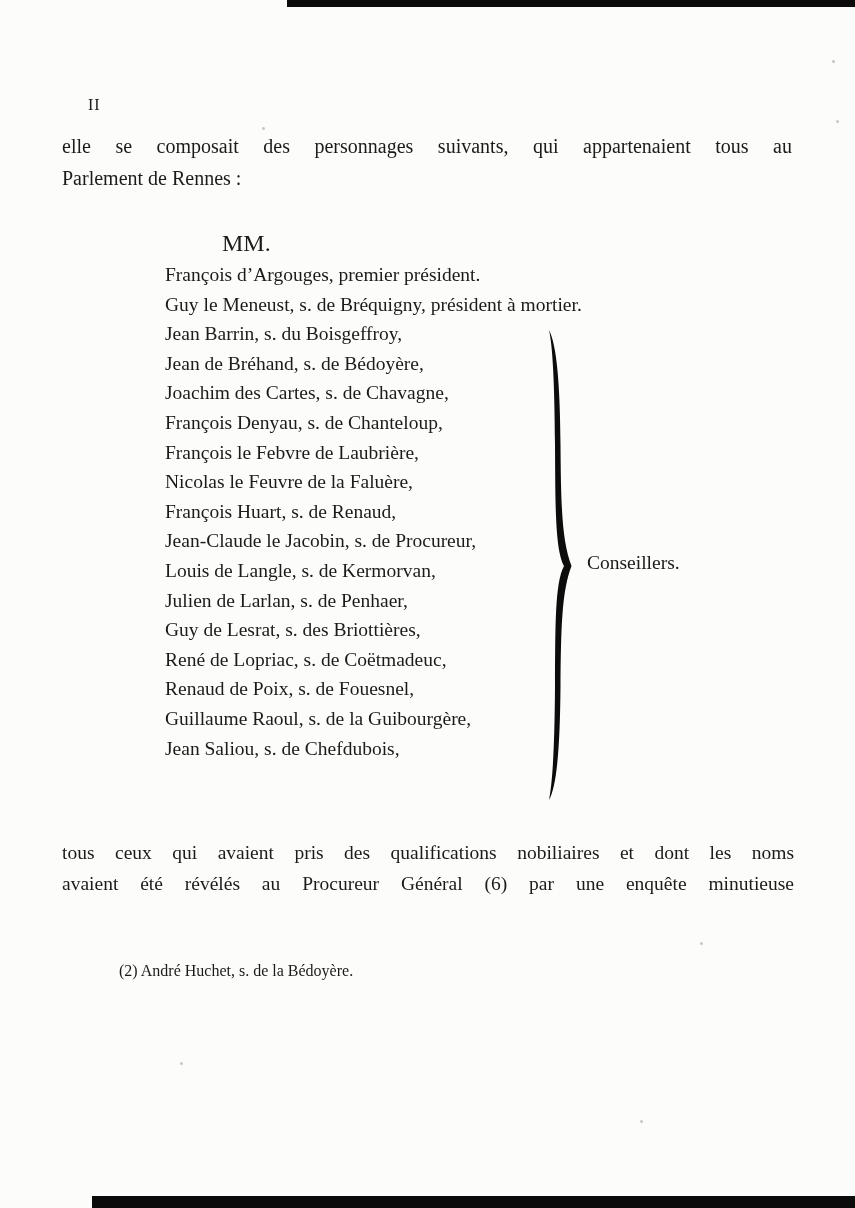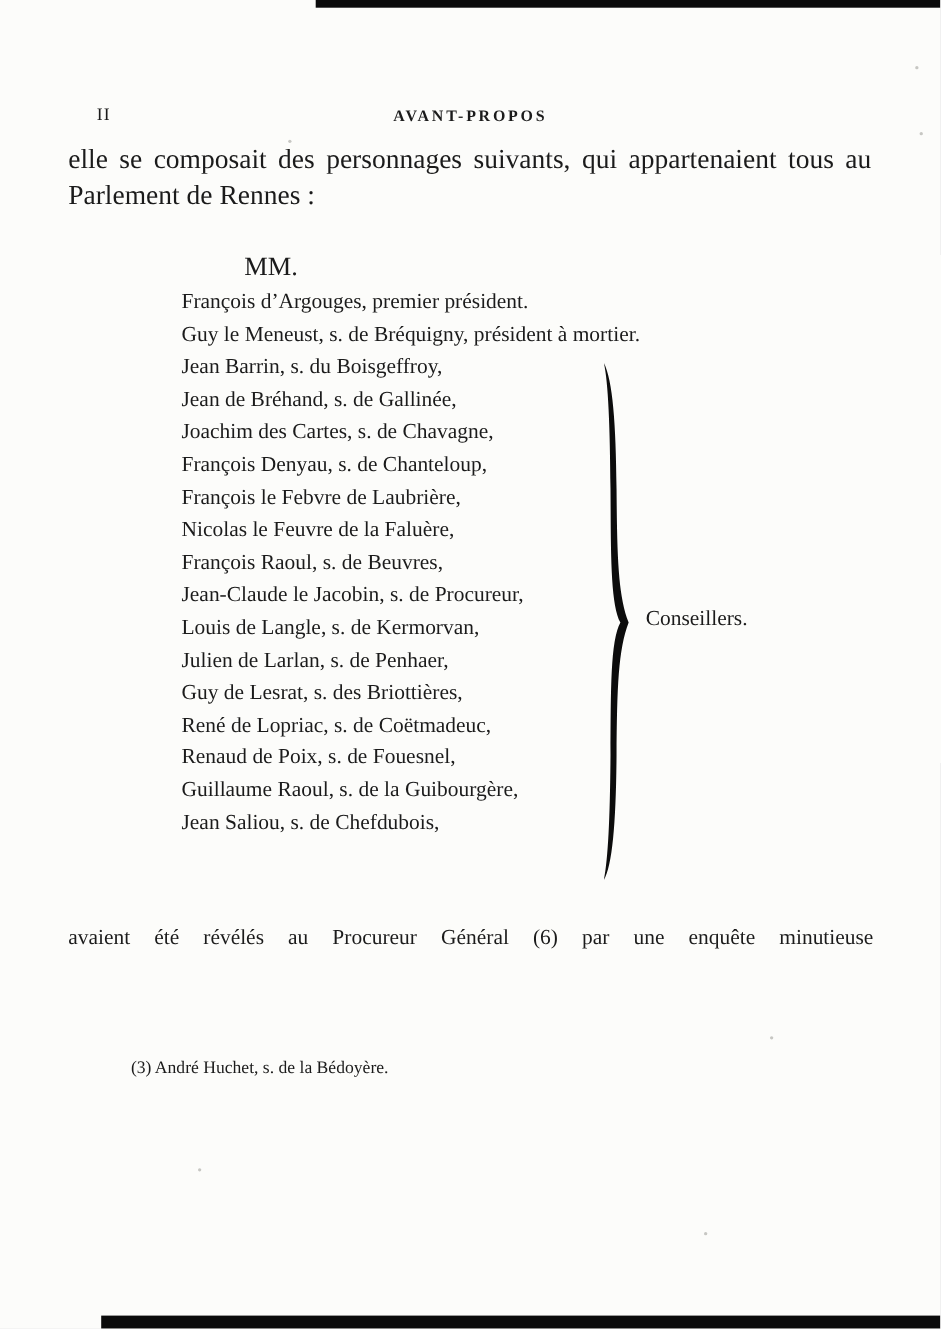--- a/index.html
+++ b/index.html
@@ -37,21 +37,21 @@
     left: 0; right: 0; top: 98px;
     text-align: center;
     font-size: 14.5px;
     font-weight: 700;
     letter-spacing: 2.5px;
   }
   .intro {
     position: absolute;
     left: 62px; top: 130px;
     width: 730px;
-    font-size: 25px;
+    font-size: 20px;
     line-height: 32px;
   }
   .justify-full {
     text-align: justify;
     text-align-last: justify;
   }
   .list-heading {
     position: absolute;
     left: 222px; top: 230px;
     font-size: 24px;
@@ -104,39 +104,38 @@
 </head>
 <body>
 
 <div class="page">
 
   <div class="scan-bar top"></div>
   <div class="scan-bar bottom"></div>
 
   <div class="page-number">II</div>
 
-  <div class="running-header">AVANT-PROPOS</div>
 
   <div class="intro">
     <div class="justify-full">elle se composait des personnages suivants, qui appartenaient tous au</div>
     <div>Parlement de Rennes :</div>
   </div>
 
   <div class="list-heading">MM.</div>
 
   <ul class="member-list">
     <li>François d’Argouges, premier président.</li>
     <li>Guy le Meneust, s. de Bréquigny, président à mortier.</li>
     <li>Jean Barrin, s. du Boisgeffroy,</li>
-    <li>Jean de Bréhand, s. de Gallinée,</li>
+    <li>Jean de Bréhand, s. de Bédoyère,</li>
     <li>Joachim des Cartes, s. de Chavagne,</li>
     <li>François Denyau, s. de Chanteloup,</li>
     <li>François le Febvre de Laubrière,</li>
     <li>Nicolas le Feuvre de la Faluère,</li>
-    <li>François Raoul, s. de Beuvres,</li>
+    <li>François Huart, s. de Renaud,</li>
     <li>Jean-Claude le Jacobin, s. de Procureur,</li>
     <li>Louis de Langle, s. de Kermorvan,</li>
     <li>Julien de Larlan, s. de Penhaer,</li>
     <li>Guy de Lesrat, s. des Briottières,</li>
     <li>René de Lopriac, s. de Coëtmadeuc,</li>
     <li>Renaud de Poix, s. de Fouesnel,</li>
     <li>Guillaume Raoul, s. de la Guibourgère,</li>
     <li>Jean Saliou, s. de Chefdubois,</li>
   </ul>
 
@@ -150,24 +149,25 @@
       C 10 452, 11.6 412, 12 358
       C 12.4 298, 11.8 254, 21 237
       C 11.8 220, 12.4 172, 12 115
       C 11.6 58, 10 18, 6 0
       Z"></path>
   </svg>
 
   <div class="brace-label">Conseillers.</div>
 
   <div class="closing">
+    <div class="justify-full">tous ceux qui avaient pris des qualifications nobiliaires et dont les noms</div>
     <div class="justify-full">avaient été révélés au Procureur Général (6) par une enquête minutieuse</div>
   </div>
 
-  <div class="footnote">(3) André Huchet, s. de la Bédoyère.</div>
+  <div class="footnote">(2) André Huchet, s. de la Bédoyère.</div>
 
   <div class="speck" style="left:836px; top:120px;"></div>
   <div class="speck" style="left:262px; top:127px;"></div>
   <div class="speck" style="left:832px; top:60px;"></div>
   <div class="speck" style="left:700px; top:942px;"></div>
   <div class="speck" style="left:180px; top:1062px;"></div>
   <div class="speck" style="left:640px; top:1120px;"></div>
 
 </div>
 

